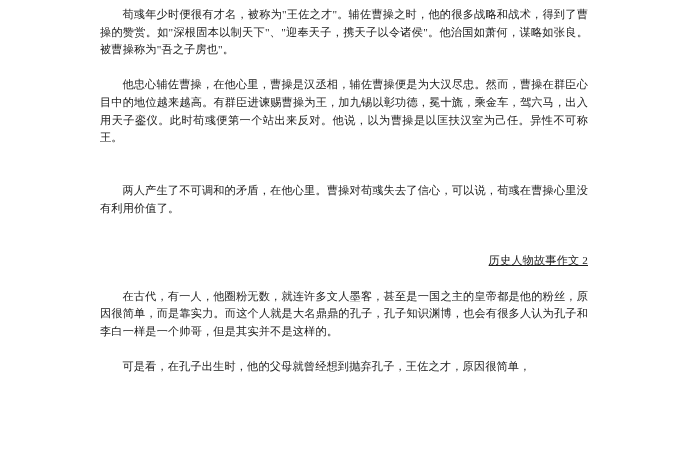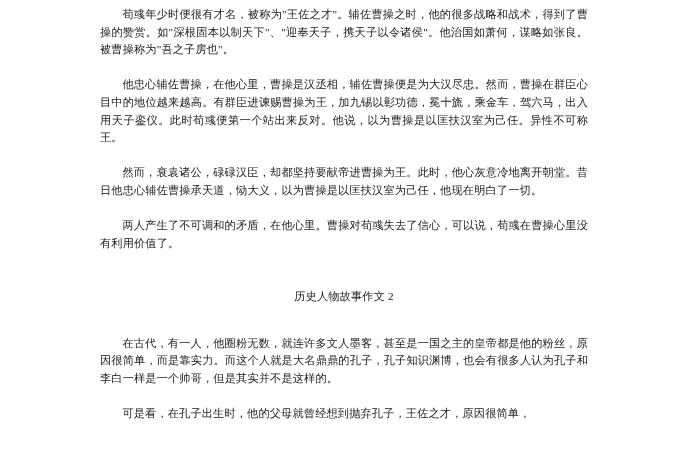--- a/index.html
+++ b/index.html
@@ -32,44 +32,44 @@
     text-align: justify;
     text-justify: inter-ideograph;
     letter-spacing: 0.15px;
     font-family: "Liberation Serif", "DejaVu Serif", serif;
   }
   p.indent {
     text-indent: 2em;
   }
   p.heading {
     margin-top: 17.6px;
-    margin-bottom: 12px;
+    margin-bottom: 0;
     text-indent: 0;
     font-size: 11.2px;
     line-height: 17.6px;
     color: #1b1b1b;
-    text-align: center;
+    text-align: right;
+    text-decoration: underline;
   }
   .blank-line {
     height: 17.6px;
   }
 </style>
 </head>
 <body>
 
 <div class="page">
   <div class="doc-body">
 
     <p class="para indent">荀彧年少时便很有才名，被称为"王佐之才"。辅佐曹操之时，他的很多战略和战术，得到了曹操的赞赏。如"深根固本以制天下"、"迎奉天子，携天子以令诸侯"。他治国如萧何，谋略如张良。被曹操称为"吾之子房也"。</p>
     <div class="blank-line"></div>
 
     <p class="para indent">他忠心辅佐曹操，在他心里，曹操是汉丞相，辅佐曹操便是为大汉尽忠。然而，曹操在群臣心目中的地位越来越高。有群臣进谏赐曹操为王，加九锡以彰功德，冕十旒，乘金车，驾六马，出入用天子銮仪。此时荀彧便第一个站出来反对。他说，以为曹操是以匡扶汉室为己任。异性不可称王。</p>
     <div class="blank-line"></div>
 
-    <p class="para indent">然而，衰袁诸公，碌碌汉臣，却都坚持要献帝进曹操为王。此时，他心灰意冷地离开朝堂。昔日他忠心辅佐曹操承天道，恸大义，以为曹操是以匡扶汉室为己任，他现在明白了一切。</p>
     <div class="blank-line"></div>
 
     <p class="para indent">两人产生了不可调和的矛盾，在他心里。曹操对荀彧失去了信心，可以说，荀彧在曹操心里没有利用价值了。</p>
     <div class="blank-line"></div>
 
 
     <p class="para heading">历史人物故事作文 2</p>
     <div class="blank-line"></div>
 
     <p class="para indent">在古代，有一人，他圈粉无数，就连许多文人墨客，甚至是一国之主的皇帝都是他的粉丝，原因很简单，而是靠实力。而这个人就是大名鼎鼎的孔子，孔子知识渊博，也会有很多人认为孔子和李白一样是一个帅哥，但是其实并不是这样的。</p>

